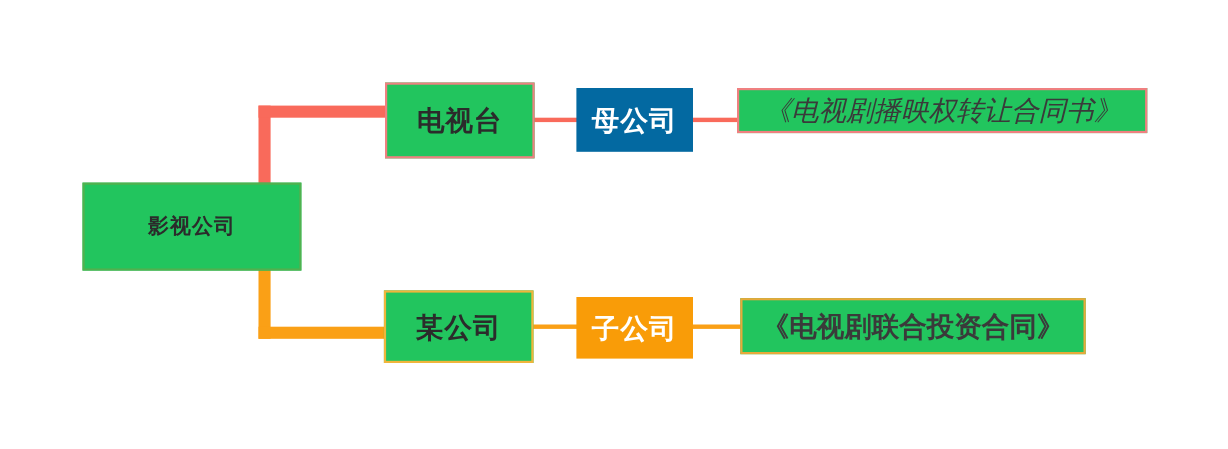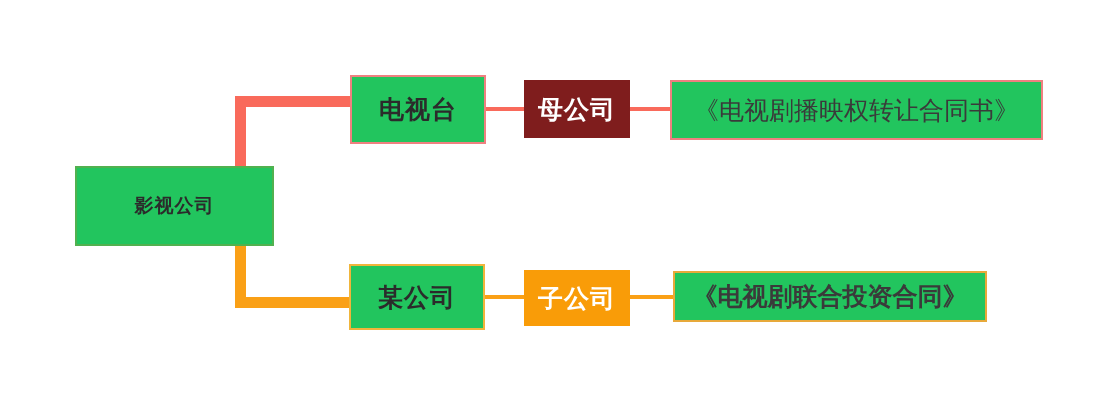--- a/index.html
+++ b/index.html
@@ -107,21 +107,21 @@
     font-size: 25px;
     font-weight: bold;
     letter-spacing: 1px;
   }
 
   .node-tag-parent {
     left: 524px;
     top: 80px;
     width: 106px;
     height: 58px;
-    background: #7f1d1d;
+    background: #0369a1;
     color: #ffffff;
     border: none;
     font-size: 25px;
     font-weight: bold;
     letter-spacing: 1px;
   }
 
   .node-tag-sub {
     left: 524px;
     top: 270px;
@@ -132,25 +132,26 @@
     border: none;
     font-size: 25px;
     font-weight: bold;
     letter-spacing: 1px;
   }
 
   .node-doc-top {
     left: 670px;
     top: 80px;
     width: 373px;
-    height: 60px;
+    height: 41px;
     border: 2px solid #ef8080;
     font-size: 25px;
     font-weight: normal;
     color: #3a3a3a;
+    font-style: italic;
   }
 
   .node-doc-bottom {
     left: 673px;
     top: 271px;
     width: 314px;
     height: 51px;
     border: 2px solid #e7a93a;
     font-size: 25px;
     font-weight: bold;

